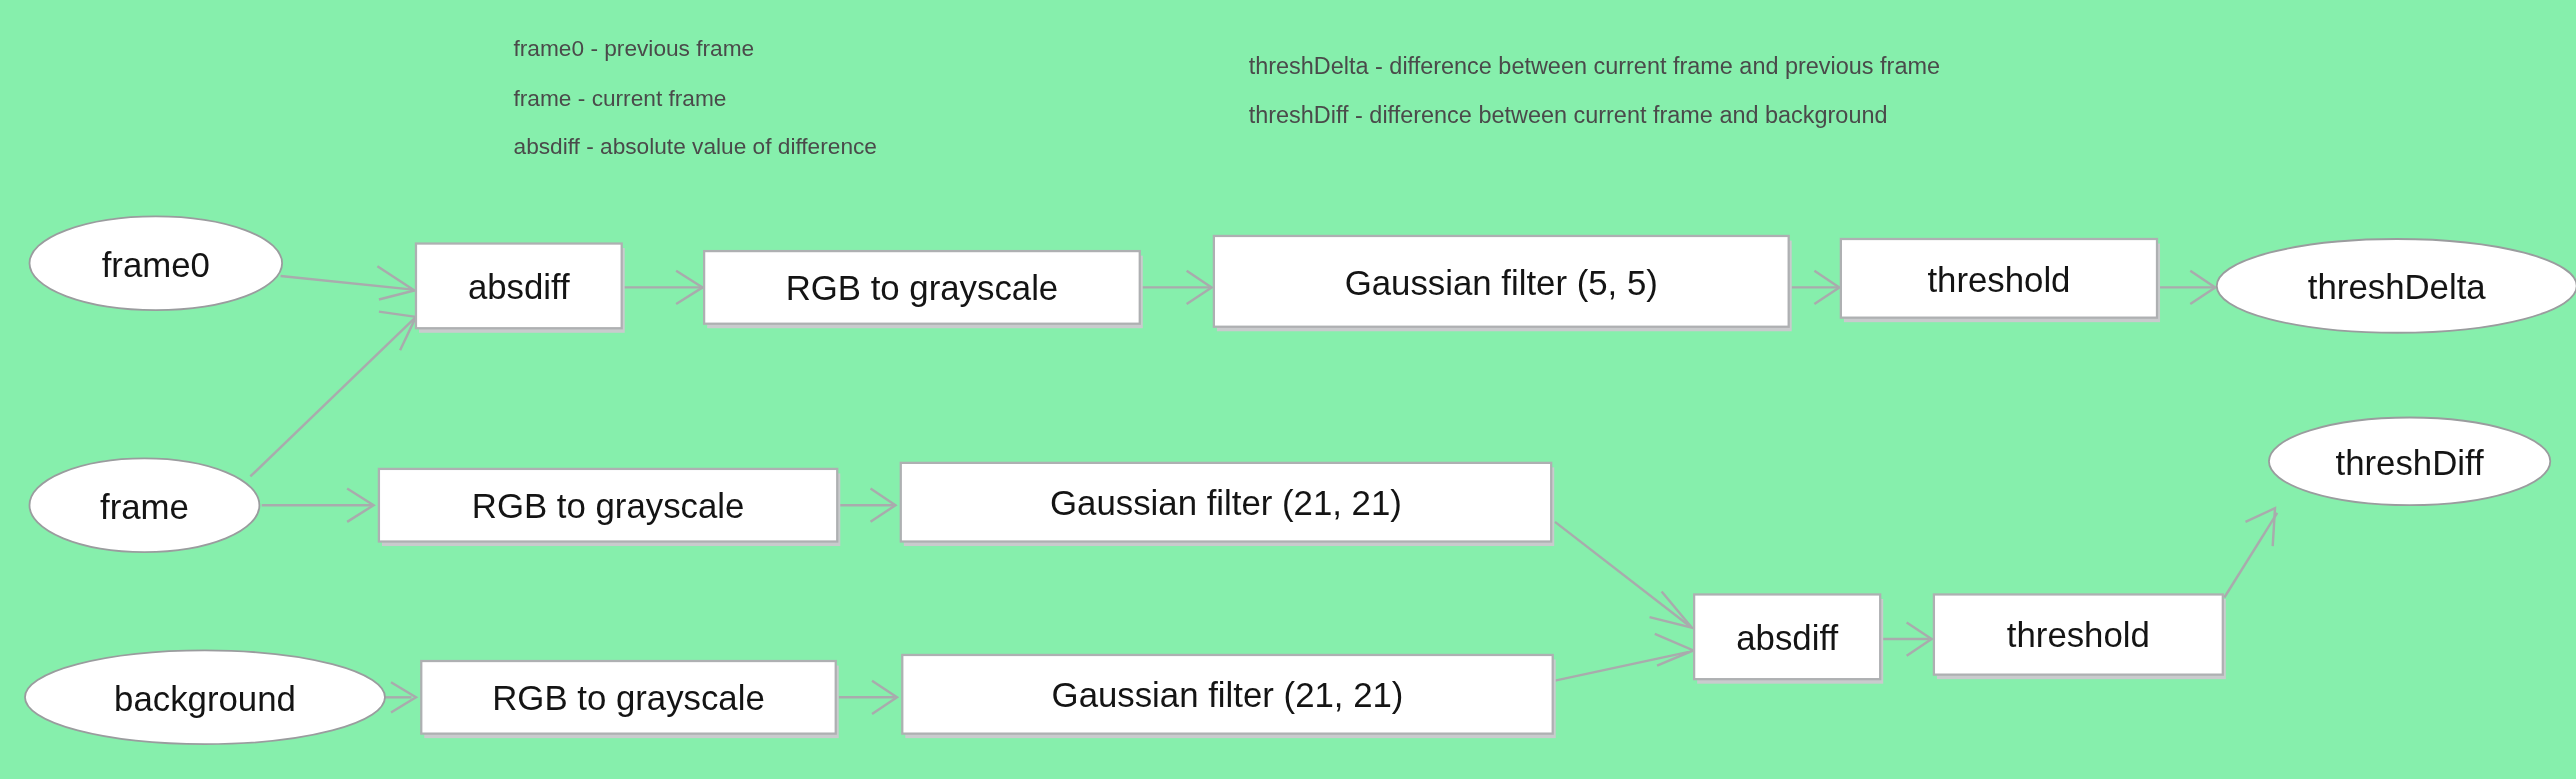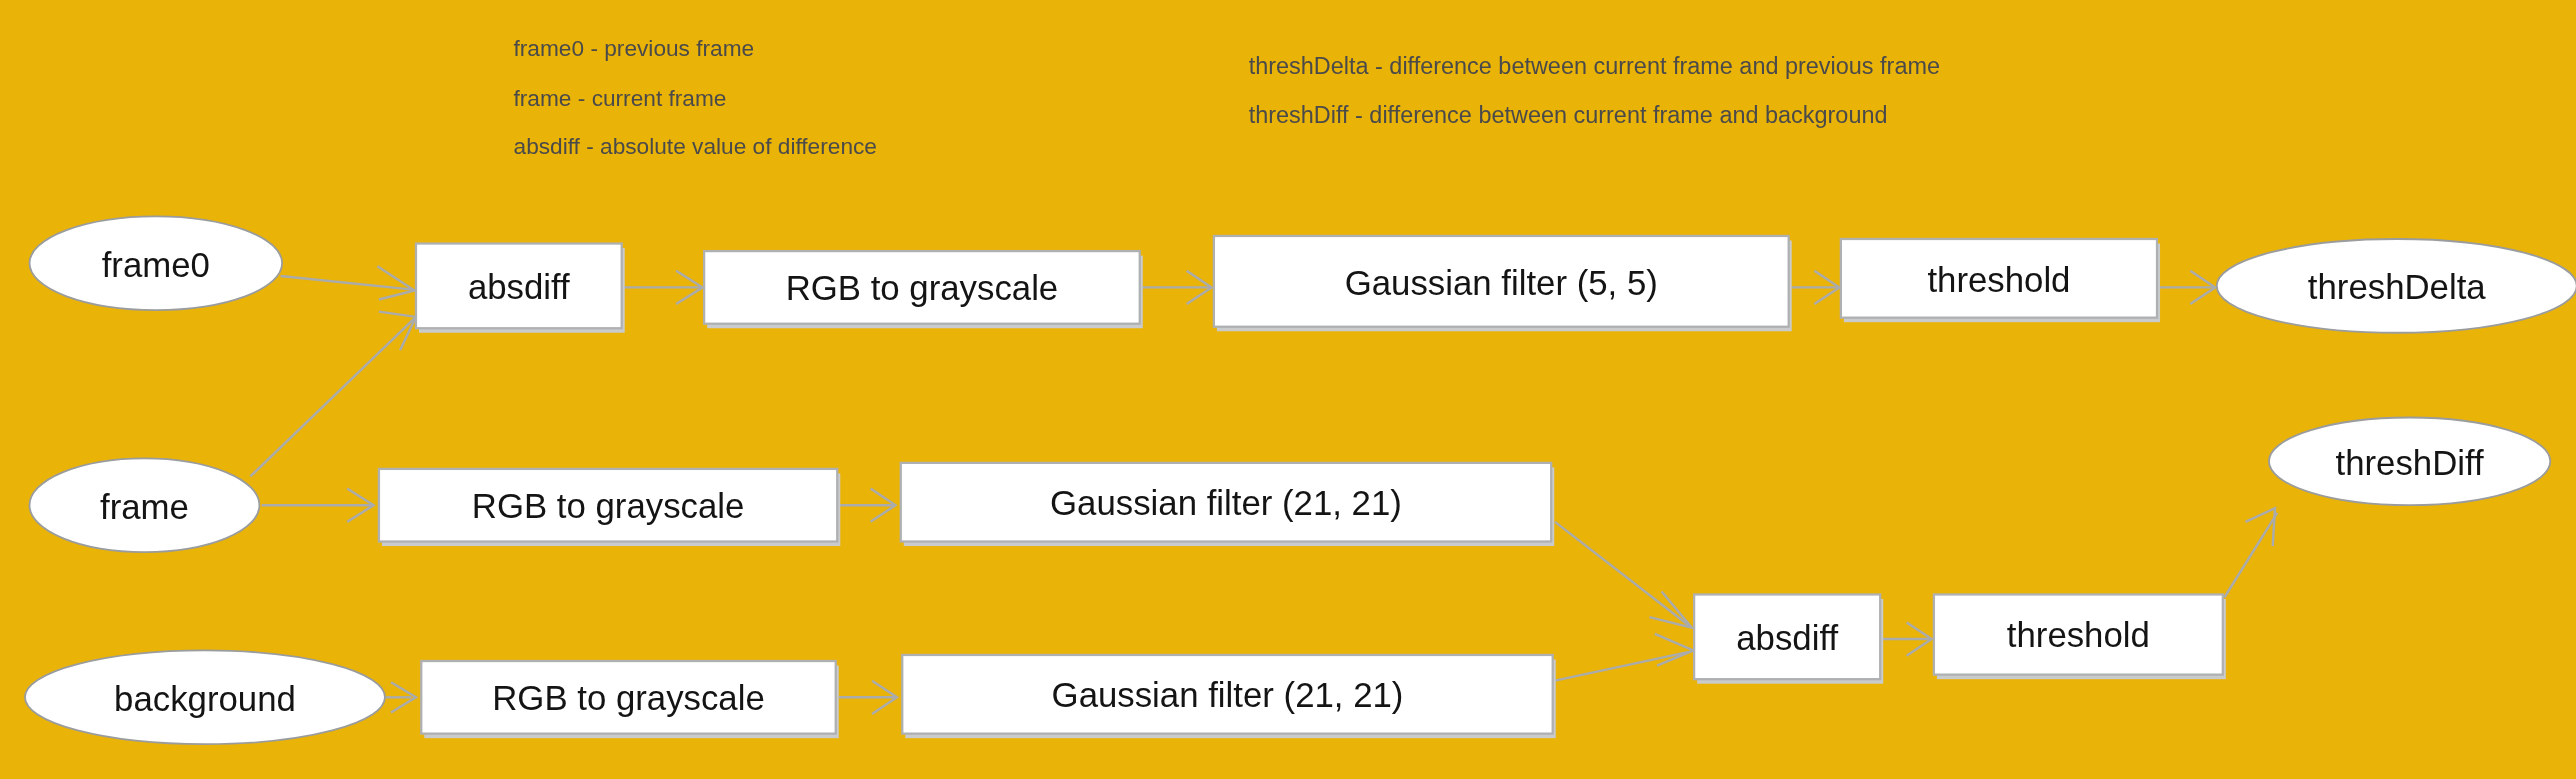--- a/index.html
+++ b/index.html
@@ -1,21 +1,21 @@
 <!DOCTYPE html>
 <html style="font-size:12px"><head>
 <meta charset="utf-8">
 <style>
   html,body{margin:0;padding:0;background:#ffffff;}
   body{
     width:2576px;height:779px;overflow:hidden;
     font-family:"Liberation Sans", sans-serif;
     -webkit-font-smoothing:antialiased;
   }
-  #stage{position:relative;width:2576px;height:779px;background:#eab308;text-align:right;}
+  #stage{position:relative;width:2576px;height:779px;background:#86efac;text-align:right;}
   svg#diagram{position:absolute;left:0;top:0;width:2576px;height:779px;display:block;}
 
   .legend-text{
     font-family:"Liberation Sans", sans-serif;
     font-size:30px;
     fill:#4a4a4a;
     dominant-baseline:middle;
   }
   .legend-text.big{font-size:31px;}
 

